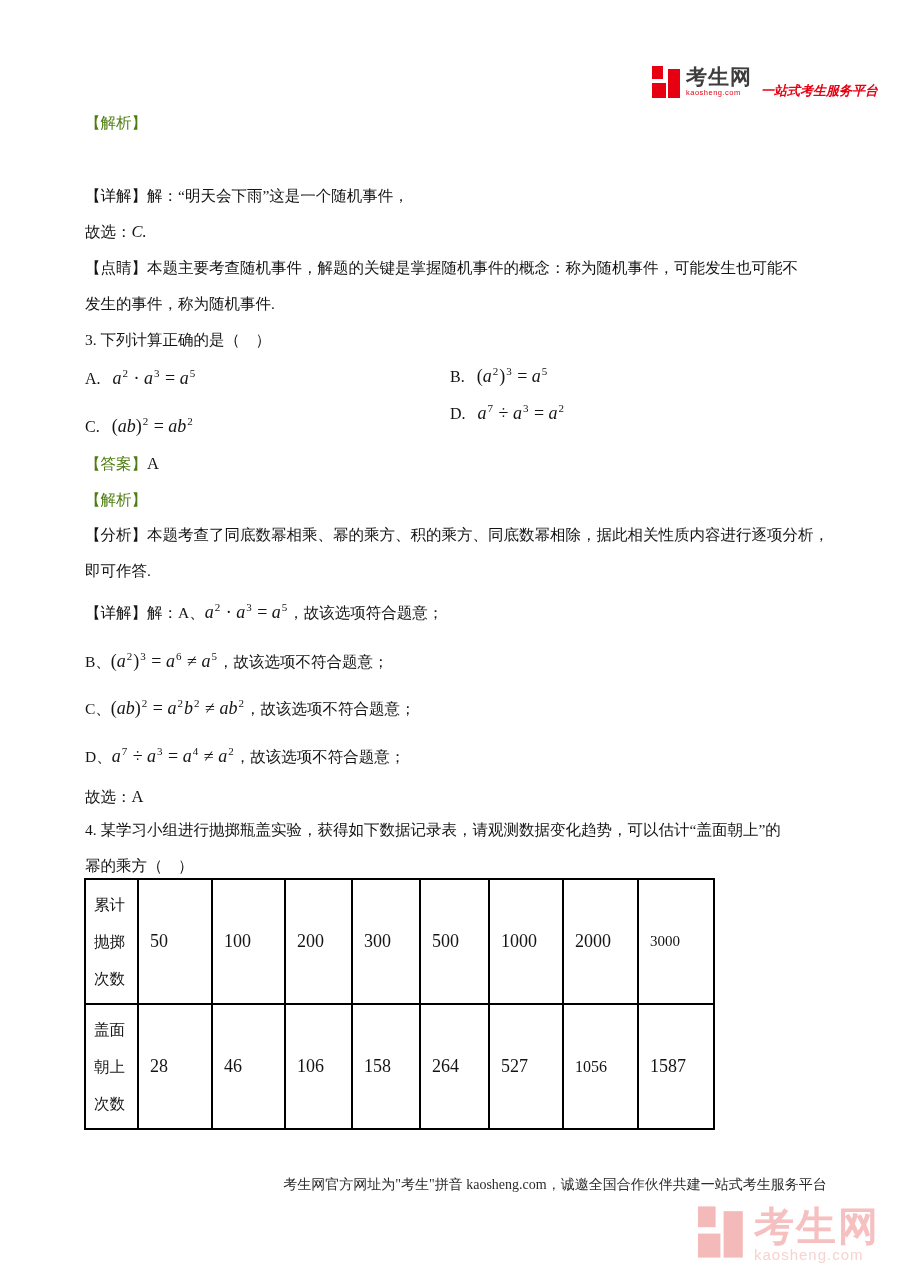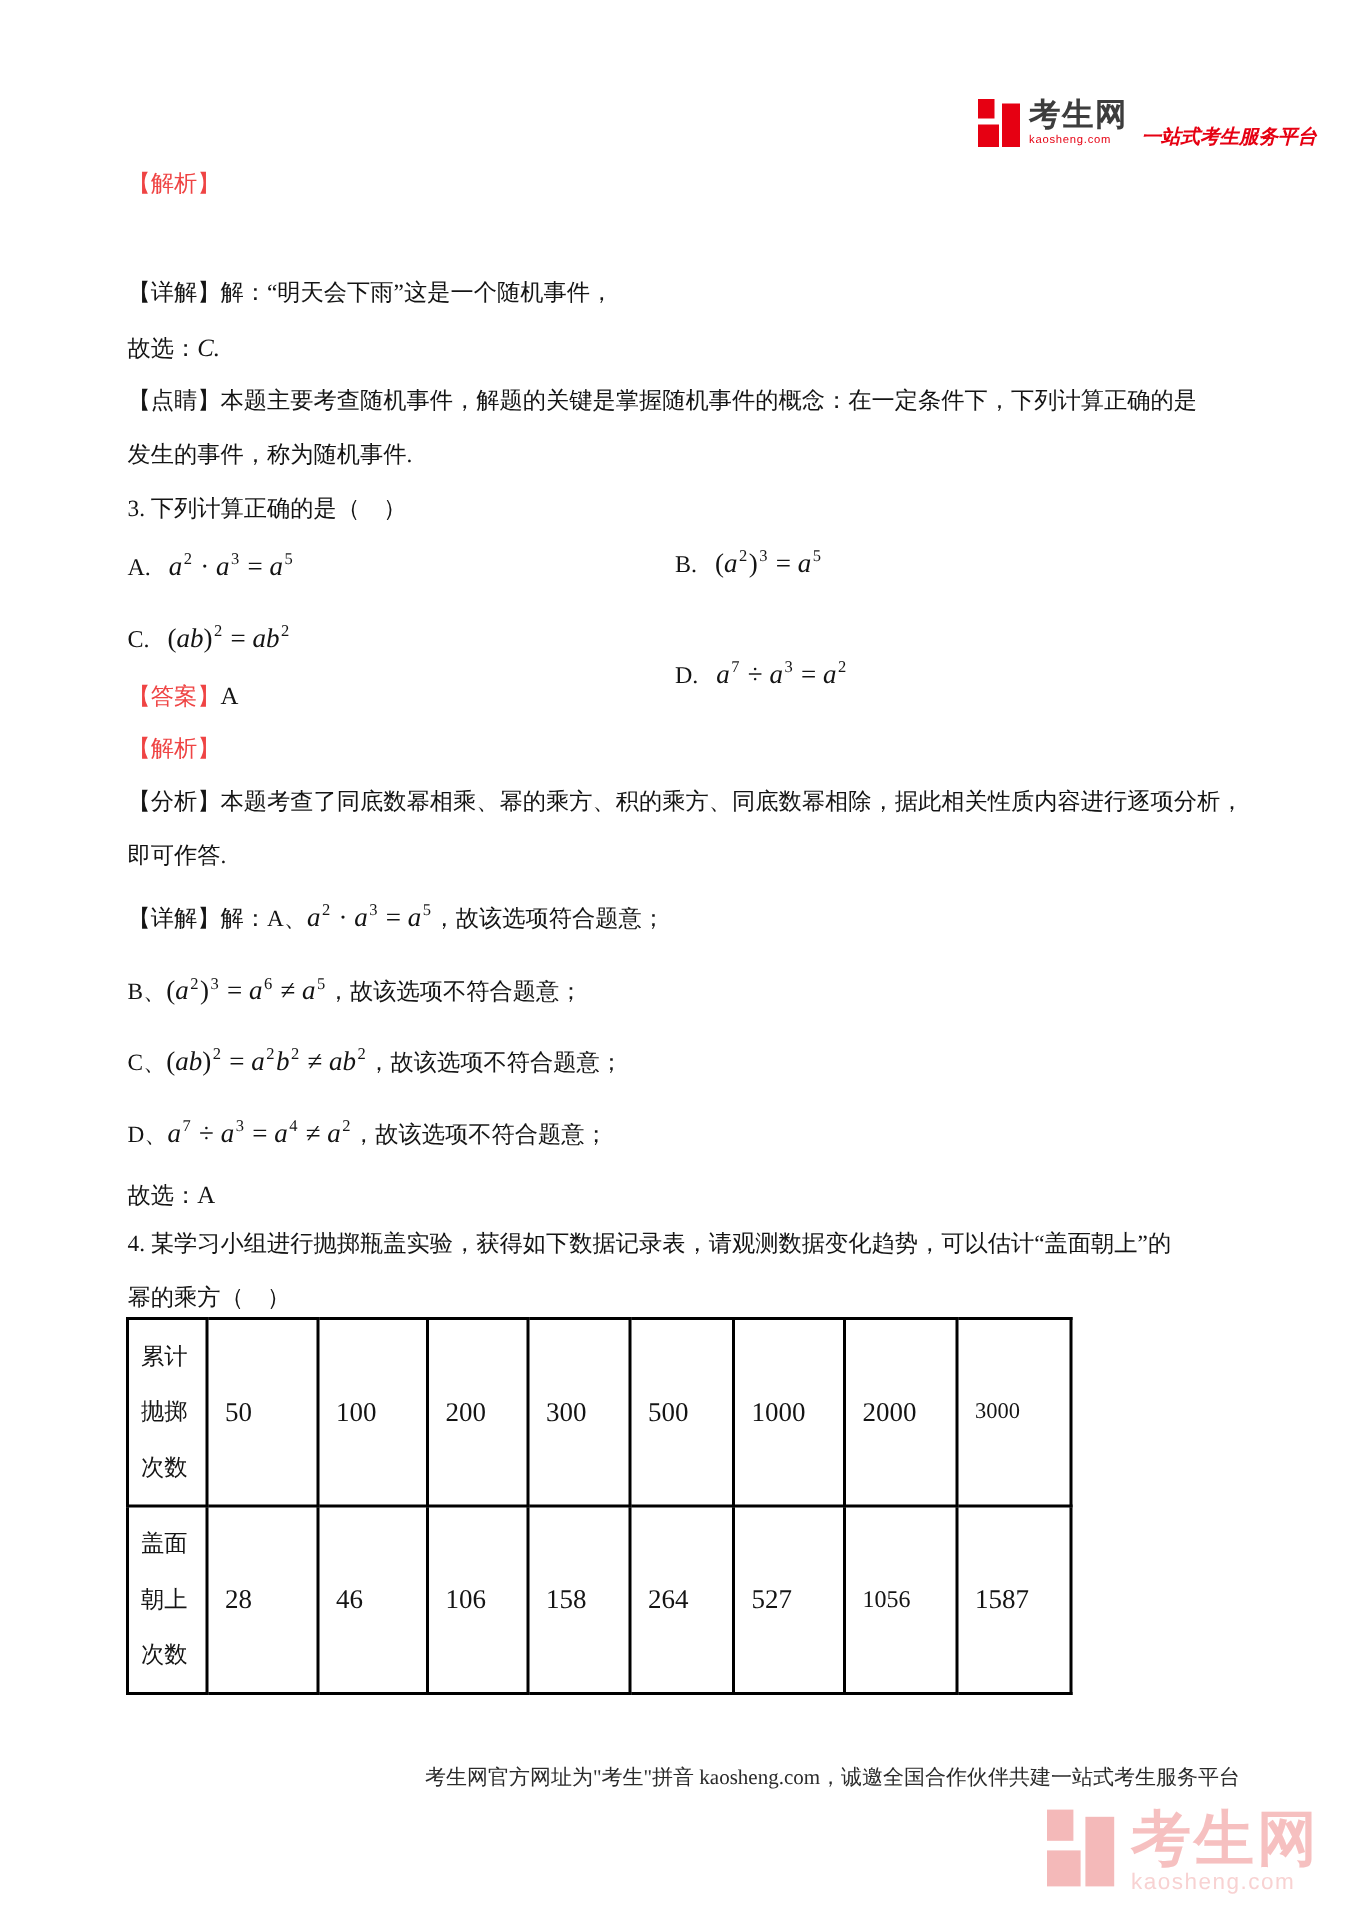--- a/index.html
+++ b/index.html
@@ -2,21 +2,21 @@
 <html><head>
 <meta charset="utf-8">
 <style>
   html,body{margin:0;padding:0;background:#ffffff;}
   .page{
     position:relative;width:900px;height:1272px;background:#ffffff;
     font-family:"Liberation Serif", serif;color:#141414;overflow:hidden;
   }
   .blk{position:absolute;font-size:15.5px;line-height:36px;white-space:nowrap;}
   .single{line-height:22px;}
-  .blue{color:#ef4444;}
+  .blue{color:#4d7c0f;}
   .math{font-size:18px;font-family:"Liberation Serif", serif;}
   .math i{font-style:italic;}
   .math sup{font-size:11px;vertical-align:7px;margin:0 1px;}
   .opt-letter{font-size:16px;margin-right:12px;}
   .ans-serif{font-size:16.5px;font-family:"Liberation Serif", serif;}
   .ans-italic{font-style:italic;}
   .det-suffix,.det-prefix{font-size:15.5px;}
 
   
   .hlogo{position:absolute;left:652px;top:66px;display:flex;align-items:flex-start;}
@@ -59,36 +59,36 @@
     </div>
     <span class="tagline">一站式考生服务平台</span>
   </div>
 
   <div class="blk single blue" style="left:85px;top:112px;">【解析】</div>
   <div class="blk single" style="left:85px;top:185px;">【详解】解：“明天会下雨”这是一个随机事件，</div>
   <div class="blk single" style="left:85px;top:221px;">
     <span>故选：</span><span class="ans-serif ans-italic">C.</span>
   </div>
   <div class="blk" style="left:85px;top:250px;">
-    <div>【点睛】本题主要考查随机事件，解题的关键是掌握随机事件的概念：在一定条件下，下列计算正确的是</div>
+    <div>【点睛】本题主要考查随机事件，解题的关键是掌握随机事件的概念：称为随机事件，可能发生也可能不</div>
     <div>发生的事件，称为随机事件.</div>
   </div>
 
   <div class="blk single" style="left:85px;top:329px;">3. 下列计算正确的是（　）</div>
 
   <div class="blk single" style="left:85px;top:362px;">
     <span class="opt-letter">A.</span><span class="math"><i>a</i><sup>2</sup> · <i>a</i><sup>3</sup> = <i>a</i><sup>5</sup></span>
   </div>
   <div class="blk single" style="left:450px;top:360px;">
     <span class="opt-letter">B.</span><span class="math">(<i>a</i><sup>2</sup>)<sup>3</sup> = <i>a</i><sup>5</sup></span>
   </div>
   <div class="blk single" style="left:85px;top:410px;">
     <span class="opt-letter">C.</span><span class="math">(<i>ab</i>)<sup>2</sup> = <i>ab</i><sup>2</sup></span>
   </div>
-  <div class="blk single" style="left:450px;top:434px;">
+  <div class="blk single" style="left:450px;top:397px;">
     <span class="opt-letter">D.</span><span class="math"><i>a</i><sup>7</sup> ÷ <i>a</i><sup>3</sup> = <i>a</i><sup>2</sup></span>
   </div>
 
   <div class="blk single" style="left:85px;top:453px;">
     <span class="blue">【答案】</span><span class="ans-serif">A</span>
   </div>
   <div class="blk single blue" style="left:85px;top:489px;">【解析】</div>
   <div class="blk" style="left:85px;top:517px;">
     <div>【分析】本题考查了同底数幂相乘、幂的乘方、积的乘方、同底数幂相除，据此相关性质内容进行逐项分析，</div>
     <div>即可作答.</div>

